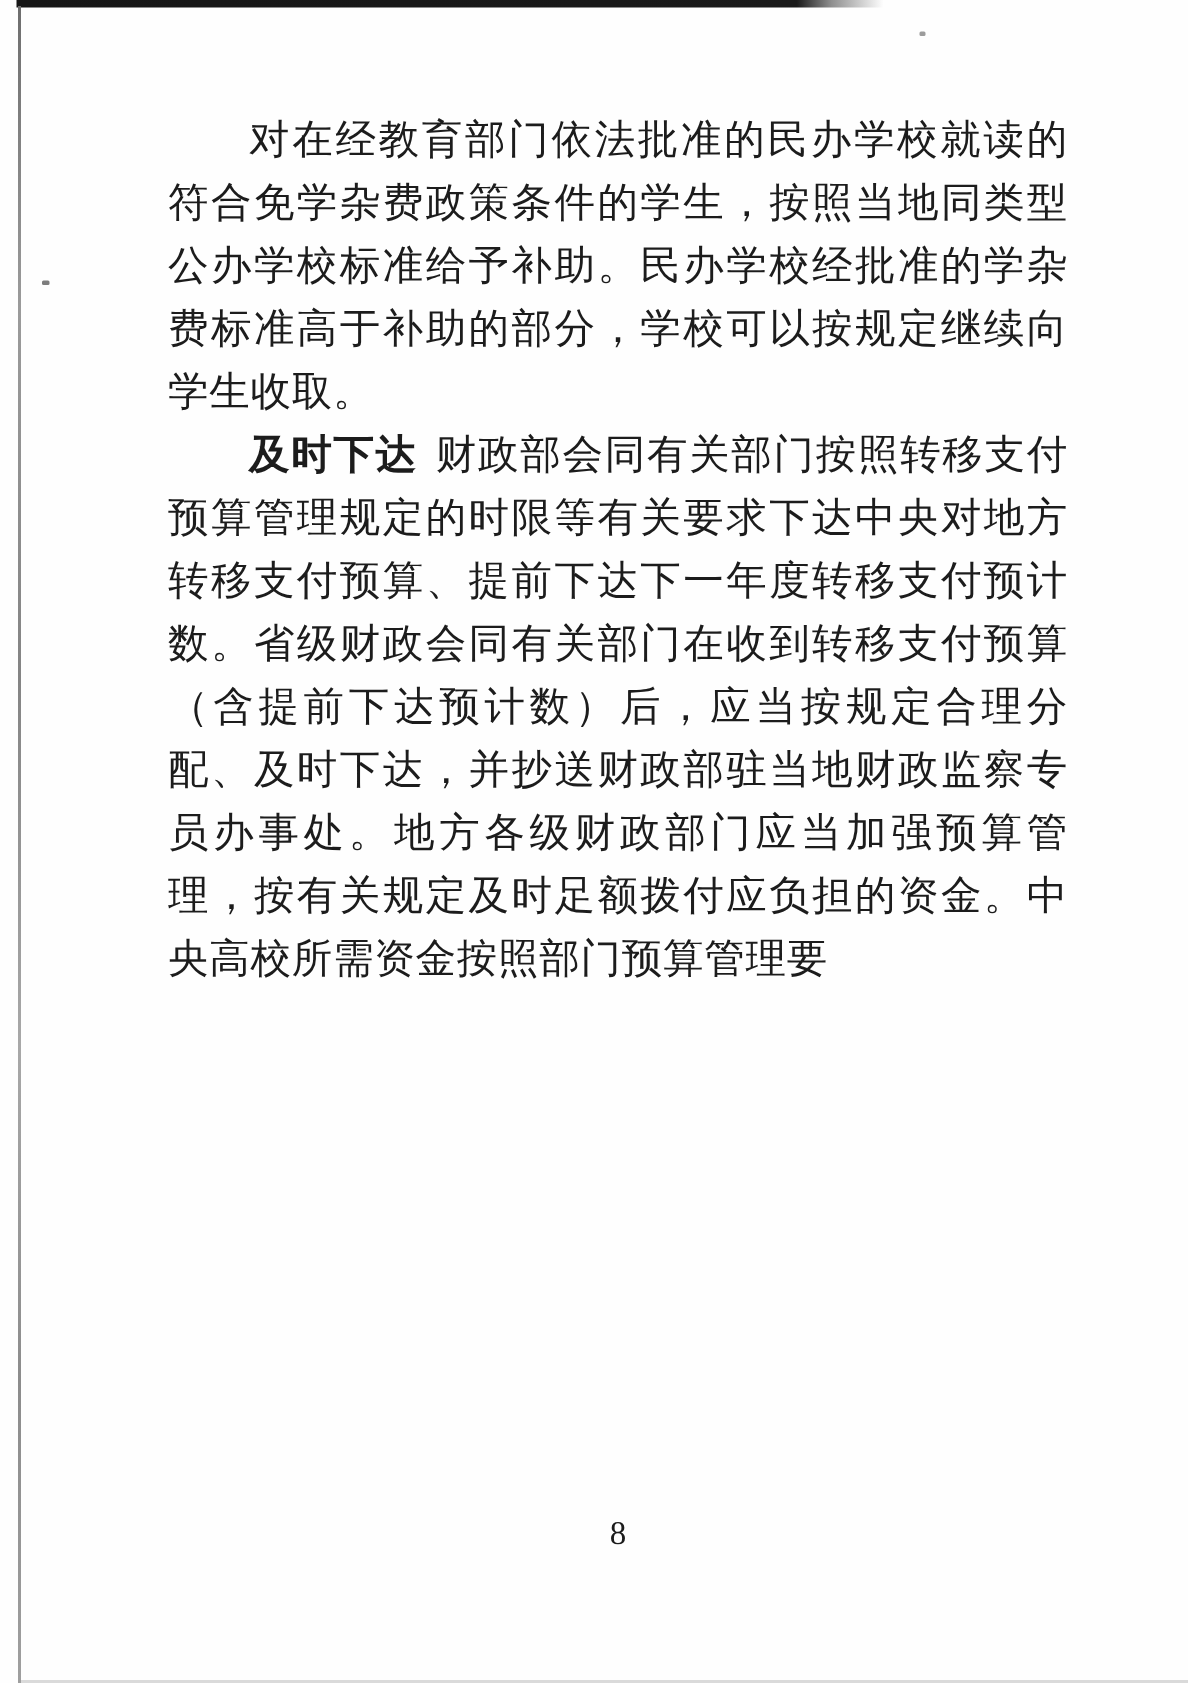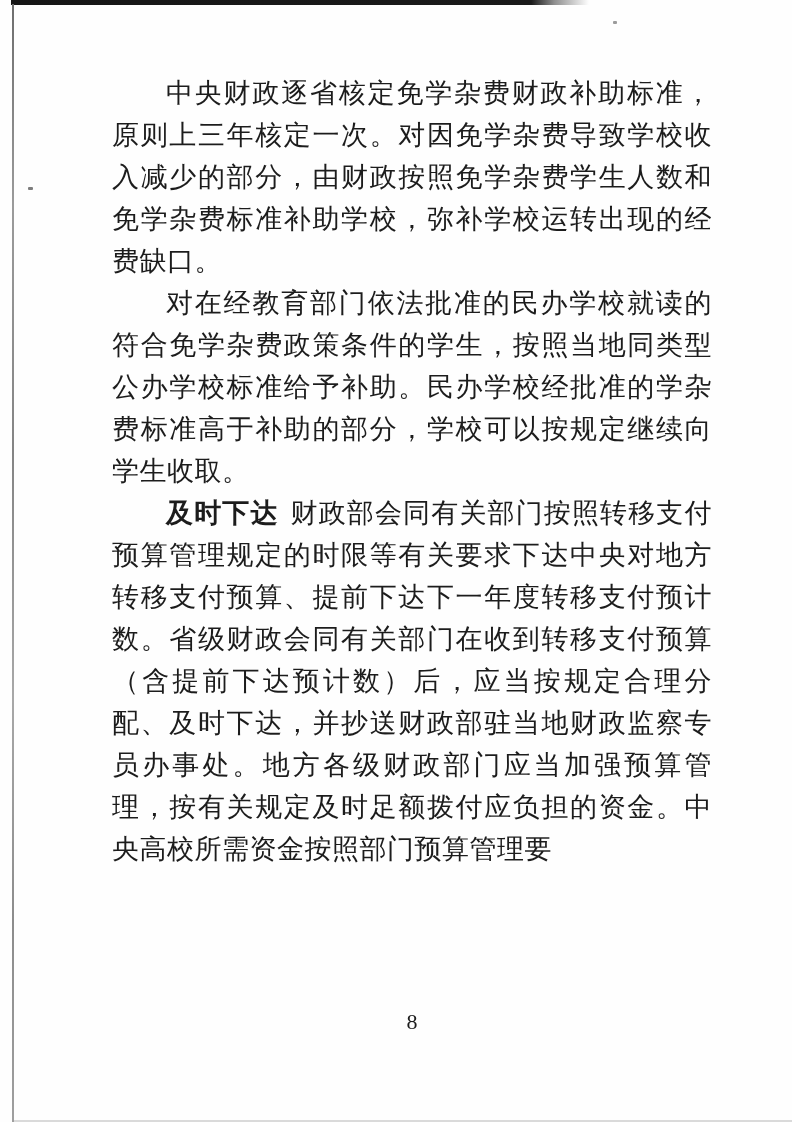--- a/index.html
+++ b/index.html
@@ -68,21 +68,20 @@
   <div class="edge-top"></div>
   <div class="edge-left"></div>
   <div class="edge-bottom"></div>
   <div class="speck-1"></div>
   <div class="speck-2"></div>
 
   <div class="content">
 
 
 
-    <p class="para indented"><span>中央财政逐省核定免学杂费财政补助标准，原则上三年核定一次。对因免学杂费导致学校收入减少的部分，由财政按照免学杂费学生人数和免学杂费标准补助学校，弥补学校运转出现的经费缺口。</span></p>
 
     <p class="para indented"><span>对在经教育部门依法批准的民办学校就读的符合免学杂费政策条件的学生，按照当地同类型公办学校标准给予补助。民办学校经批准的学杂费标准高于补助的部分，学校可以按规定继续向学生收取。</span></p>
 
     <p class="para indented"><span class="article-no">及时下达</span><span>财政部会同有关部门按照转移支付预算管理规定的时限等有关要求下达中央对地方转移支付预算、提前下达下一年度转移支付预计数。省级财政会同有关部门在收到转移支付预算（含提前下达预计数）后，应当按规定合理分配、及时下达，并抄送财政部驻当地财政监察专员办事处。地方各级财政部门应当加强预算管理，按有关规定及时足额拨付应负担的资金。中央高校所需资金按照部门预算管理要</span></p>
 
   </div>
 
   <div class="page-number">8</div>
 
 </div>

